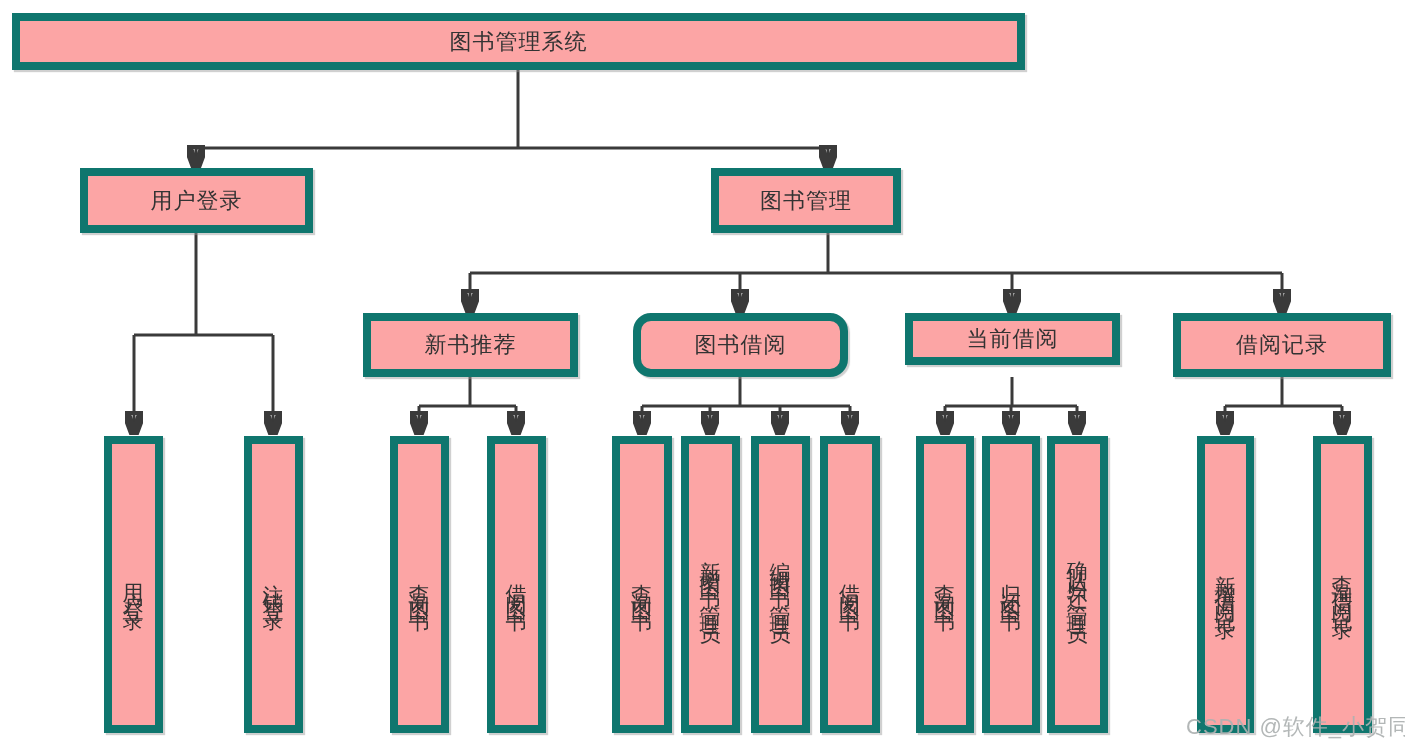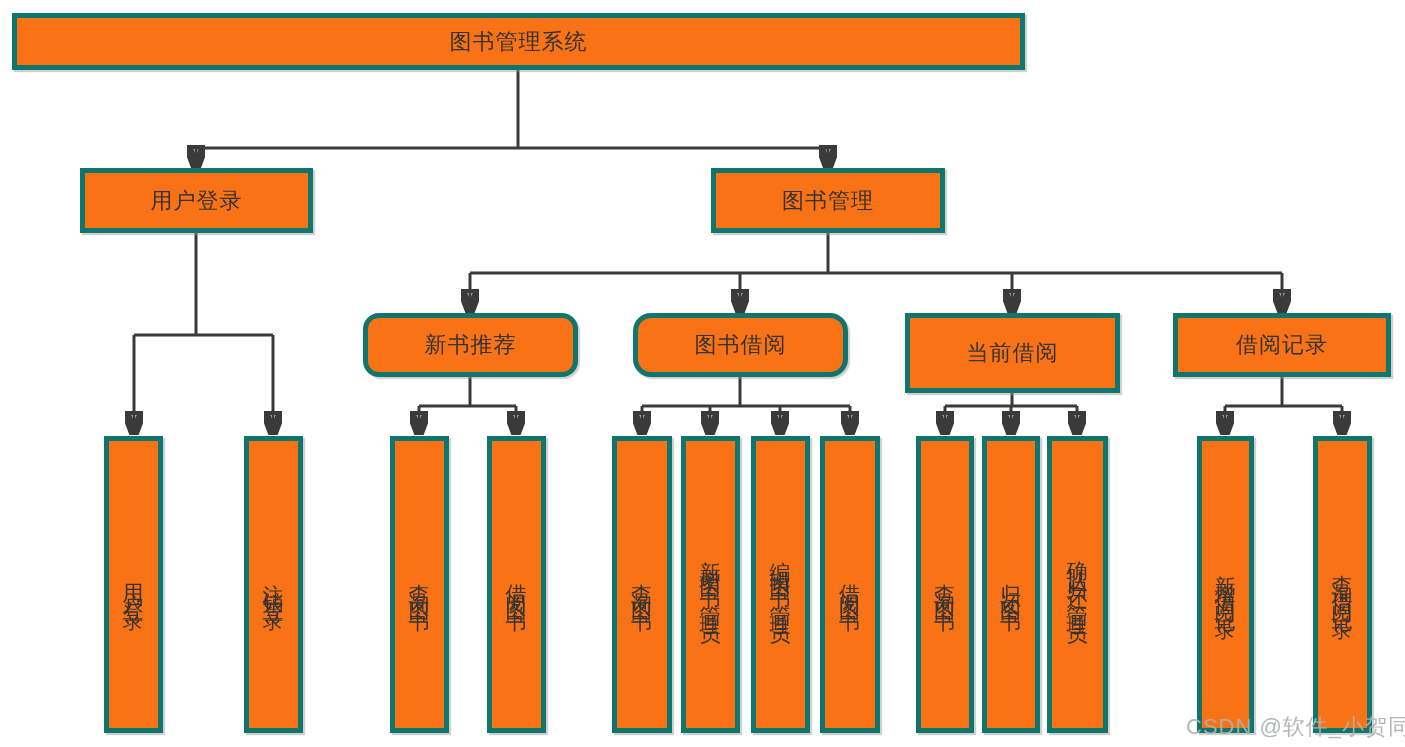--- a/index.html
+++ b/index.html
@@ -22,22 +22,22 @@
     z-index: 0;
   }
   .wires path {
     stroke: #3a3a3a;
     stroke-width: 3;
     fill: none;
   }
   .node, .leaf {
     position: absolute;
     box-sizing: border-box;
-    background: #f97316;
-    border: 5px solid #0f766e;
+    background: #fca5a5;
+    border: 8px solid #0f766e;
     box-shadow: 2px 2px 1px rgba(150,150,150,0.45);
     display: flex;
     align-items: center;
     justify-content: center;
     z-index: 1;
     color: #333333;
   }
   .node {
     font-size: 22px;
     letter-spacing: 1px;
@@ -111,25 +111,25 @@
 
     <path d="M1282 377 V406"></path>
     <path d="M1225 406 H1342"></path>
     <path d="M1225 406 V433" marker-end="url(#arrowhead)"></path>
     <path d="M1342 406 V433" marker-end="url(#arrowhead)"></path>
   </svg>
 
   <div class="node" style="left:12px; top:13px; width:1013px; height:57px;">图书管理系统</div>
 
   <div class="node" style="left:80px; top:168px; width:233px; height:65px;">用户登录</div>
-  <div class="node" style="left:711px; top:168px; width:234px; height:65px;">图书管理</div>
+  <div class="node" style="left:711px; top:168px; width:190px; height:65px;">图书管理</div>
 
-  <div class="node" style="left:363px; top:313px; width:215px; height:64px;border-radius:16px;">新书推荐</div>
+  <div class="node" style="left:363px; top:313px; width:215px; height:64px;">新书推荐</div>
   <div class="node" style="left:633px; top:313px; width:215px; height:64px;border-radius:18px;">图书借阅</div>
-  <div class="node" style="left:905px; top:313px; width:215px; height:80px;">当前借阅</div>
+  <div class="node" style="left:905px; top:313px; width:215px; height:52px;">当前借阅</div>
   <div class="node" style="left:1173px; top:313px; width:218px; height:64px;">借阅记录</div>
 
   <div class="leaf" style="left:104px; top:436px; width:59px; height:297px;">
     <span>用户登录</span>
   </div>
   <div class="leaf" style="left:244px; top:436px; width:59px; height:297px;">
     <span>注销登录</span>
   </div>
 
   <div class="leaf" style="left:390px; top:436px; width:59px; height:297px;">

